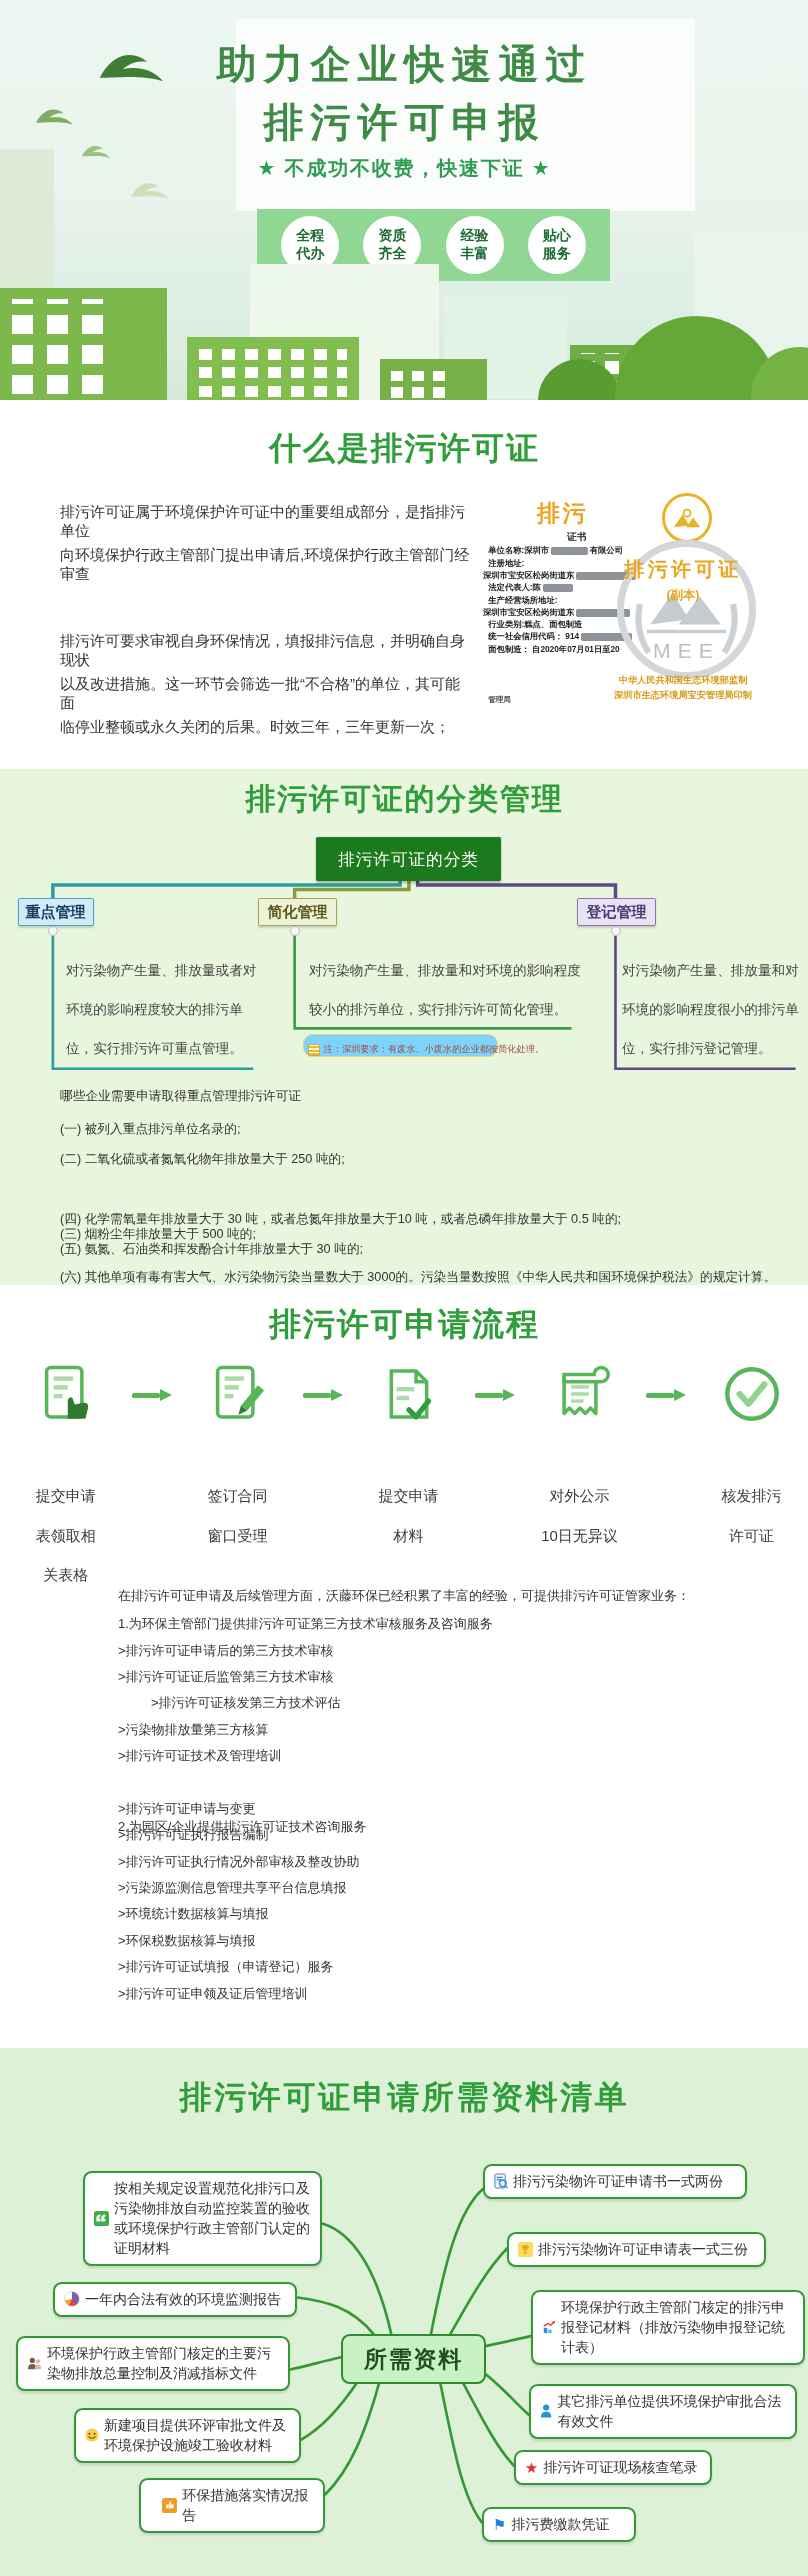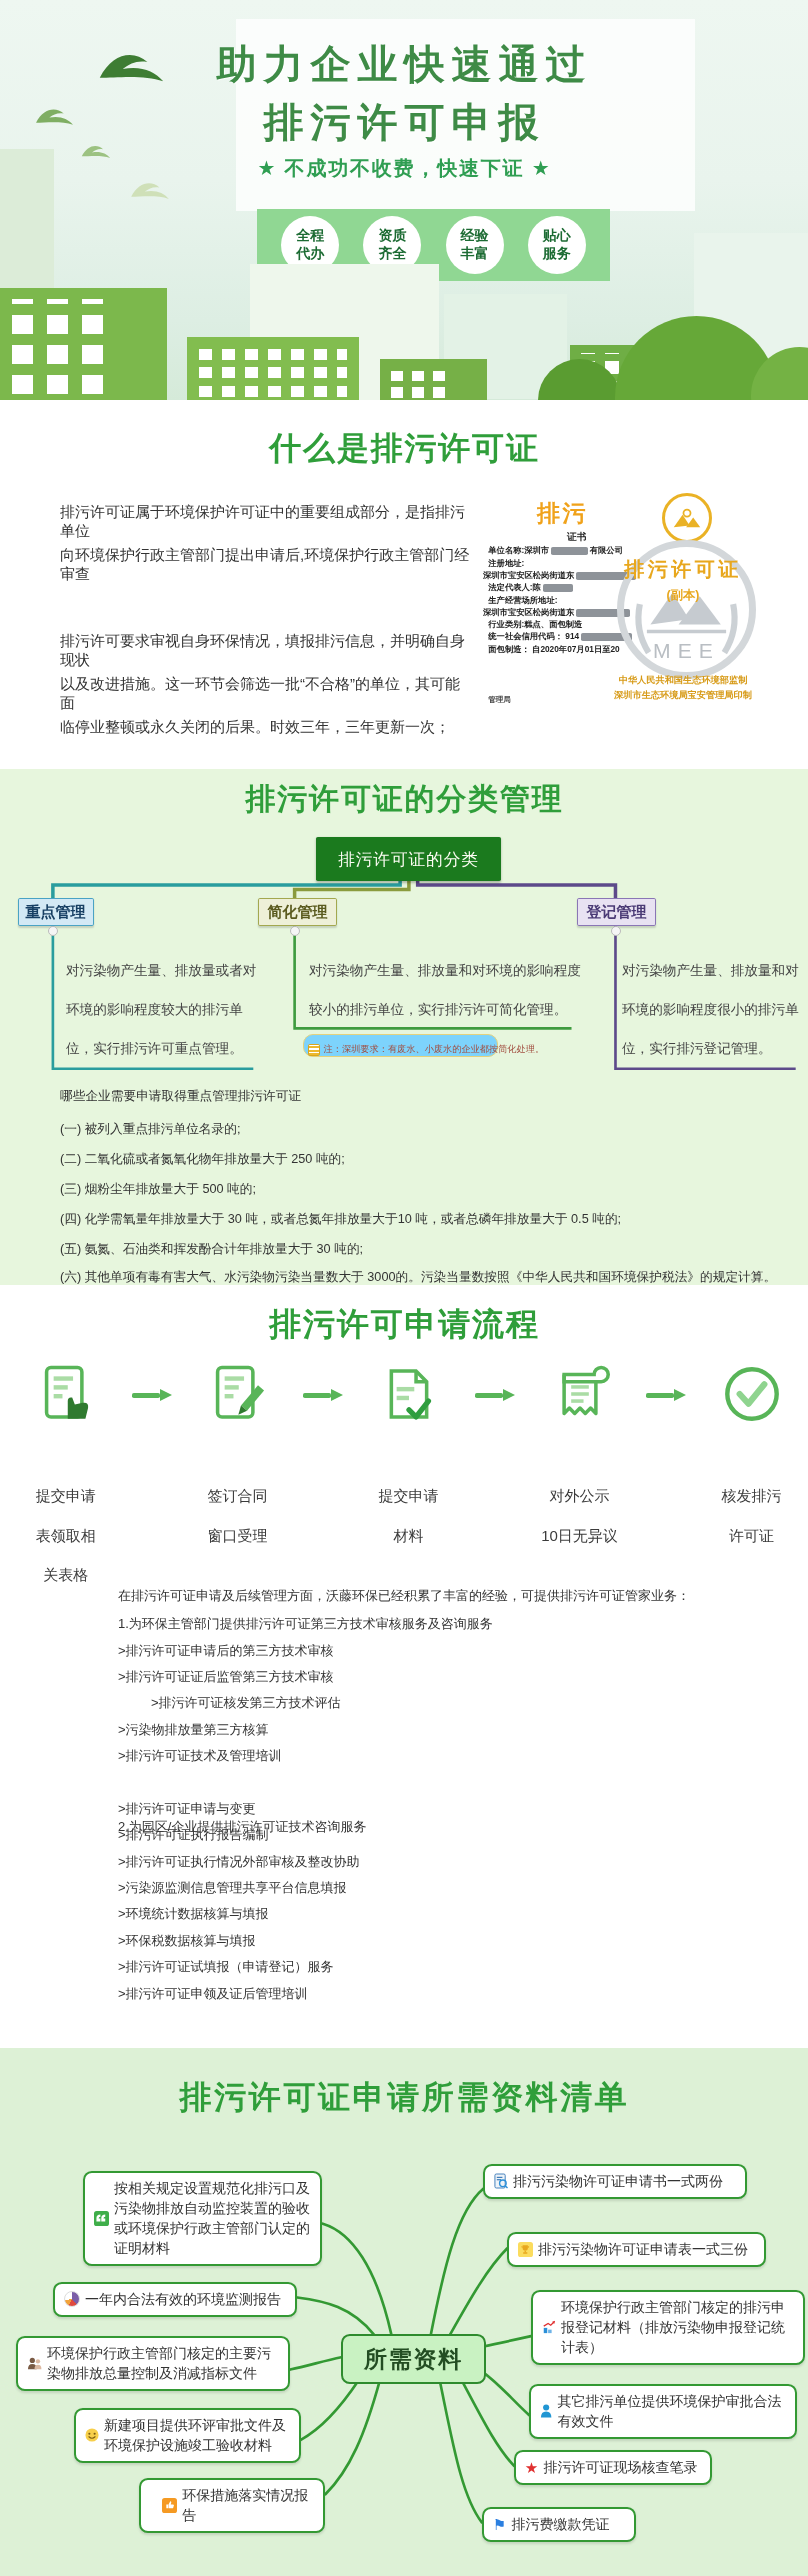--- a/index.html
+++ b/index.html
@@ -216,21 +216,21 @@
   </div>
   <div class="abs" style="left:622px;top:951px;width:185px;">
     <div class="desc-line">对污染物产生量、排放量和对</div>
     <div class="desc-line">环境的影响程度很小的排污单</div>
     <div class="desc-line">位，实行排污登记管理。</div>
   </div>
 
   <div class="cond" style="top:1088px;">哪些企业需要申请取得重点管理排污许可证</div>
   <div class="cond" style="top:1121px;">(一) 被列入重点排污单位名录的;</div>
   <div class="cond" style="top:1151px;">(二) 二氧化硫或者氮氧化物年排放量大于 250 吨的;</div>
-  <div class="cond" style="top:1181px;text-align:center;">(三) 烟粉尘年排放量大于 500 吨的;</div>
+  <div class="cond" style="top:1226px;text-align:center;">(三) 烟粉尘年排放量大于 500 吨的;</div>
   <div class="cond" style="top:1211px;">(四) 化学需氧量年排放量大于 30 吨，或者总氮年排放量大于10 吨，或者总磷年排放量大于 0.5 吨的;</div>
   <div class="cond" style="top:1241px;">(五) 氨氮、石油类和挥发酚合计年排放量大于 30 吨的;</div>
   <div class="cond" style="top:1269px;">(六) 其他单项有毒有害大气、水污染物污染当量数大于 3000的。污染当量数按照《中华人民共和国环境保护税法》的规定计算。</div>
 
   <div class="sec-h" style="top:1303px;">排污许可申请流程</div>
 
   <svg class="step-ic" style="left:36px;top:1364px;" viewBox="0 0 68 68">
     <rect x="12" y="4" width="40" height="56" rx="5" fill="none" stroke="#58b558" stroke-width="4"></rect>
     <rect x="20" y="14" width="22" height="5" fill="#aadca5"></rect>
       <rect x="20" y="24" width="16" height="5" fill="#aadca5"></rect>

